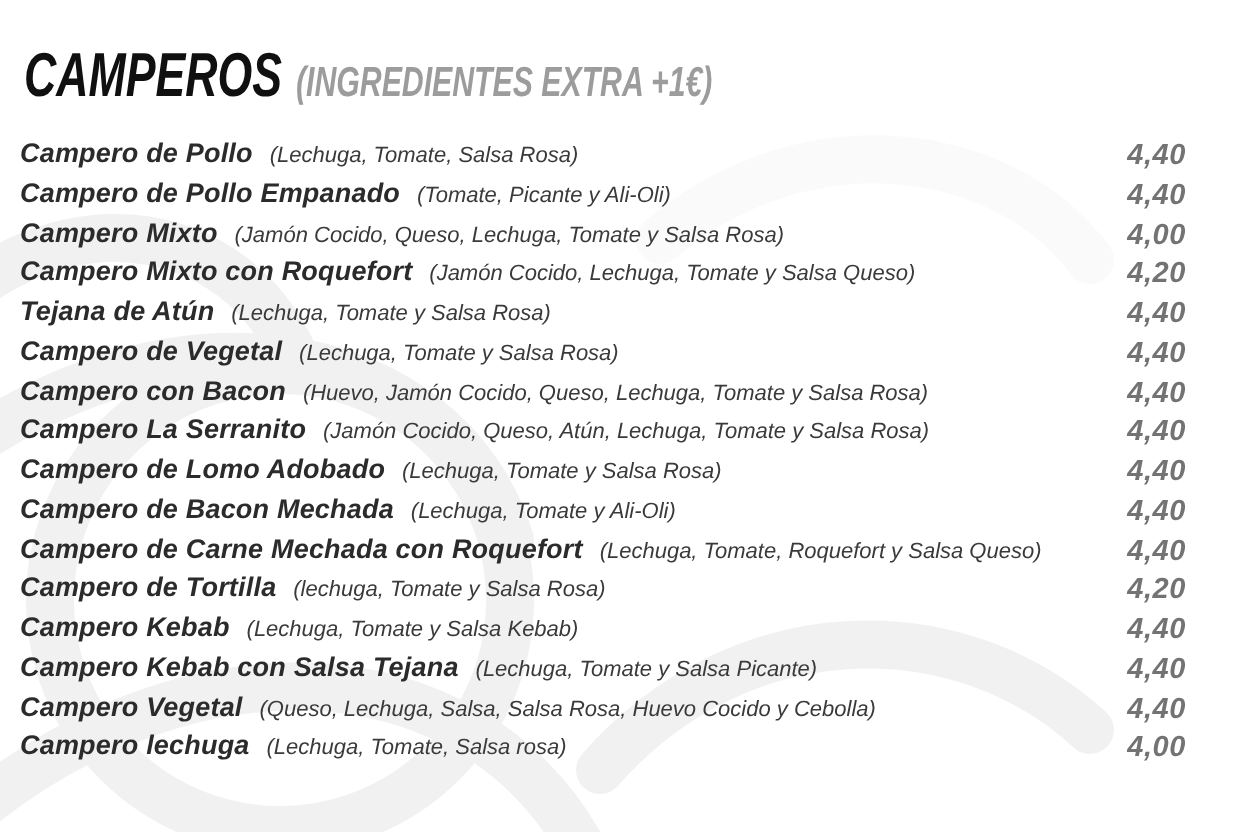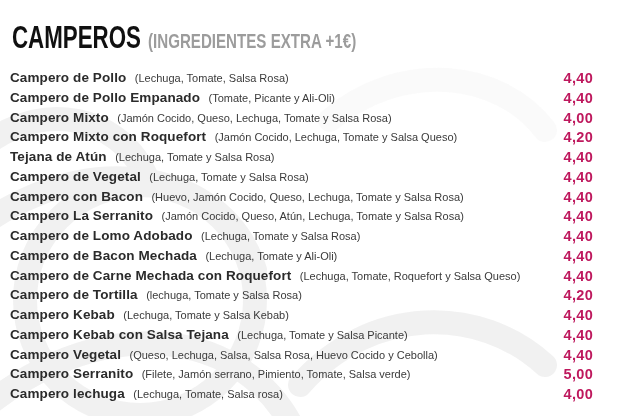--- a/index.html
+++ b/index.html
@@ -11,20 +11,21 @@
     width: 623px;
     height: 416px;
     position: relative;
     overflow: hidden;
     font-family: "Liberation Sans", sans-serif;
     -webkit-font-smoothing: antialiased;
   }
   .page {
     position: absolute;
     inset: 0;
+    font-style: italic;
   }
   .watermark {
     position: absolute;
     inset: 0;
     z-index: 0;
     pointer-events: none;
   }
   .content {
     position: relative;
     z-index: 1;
@@ -82,21 +83,21 @@
     font-weight: 400;
     color: #3a3a3a;
     margin-left: 4px;
   }
   .price {
     flex: 0 0 auto;
     min-width: 42px;
     text-align: right;
     font-size: 14.5px;
     font-weight: 700;
-    color: #be185d;
+    color: #737373;
     margin-left: 8px;
     letter-spacing: 0.3px;
   }
 </style>
 </head>
 <body>
 
 <div class="page">
 
   <svg class="watermark" width="623" height="416" viewBox="0 0 623 416" xmlns="http://www.w3.org/2000/svg">
@@ -231,27 +232,20 @@
   </div>
 
   <div class="row">
     <span class="row-left">
       <span class="name">Campero Vegetal</span>
       <span class="desc">(Queso, Lechuga, Salsa, Salsa Rosa, Huevo Cocido y Cebolla)</span>
     </span>
     <span class="price">4,40</span>
   </div>
 
-  <div class="row">
-    <span class="row-left">
-      <span class="name">Campero Serranito</span>
-      <span class="desc">(Filete, Jamón serrano, Pimiento, Tomate, Salsa verde)</span>
-    </span>
-    <span class="price">5,00</span>
-  </div>
 
   <div class="row">
     <span class="row-left">
       <span class="name">Campero lechuga</span>
       <span class="desc">(Lechuga, Tomate, Salsa rosa)</span>
     </span>
     <span class="price">4,00</span>
   </div>
 </div>
 

